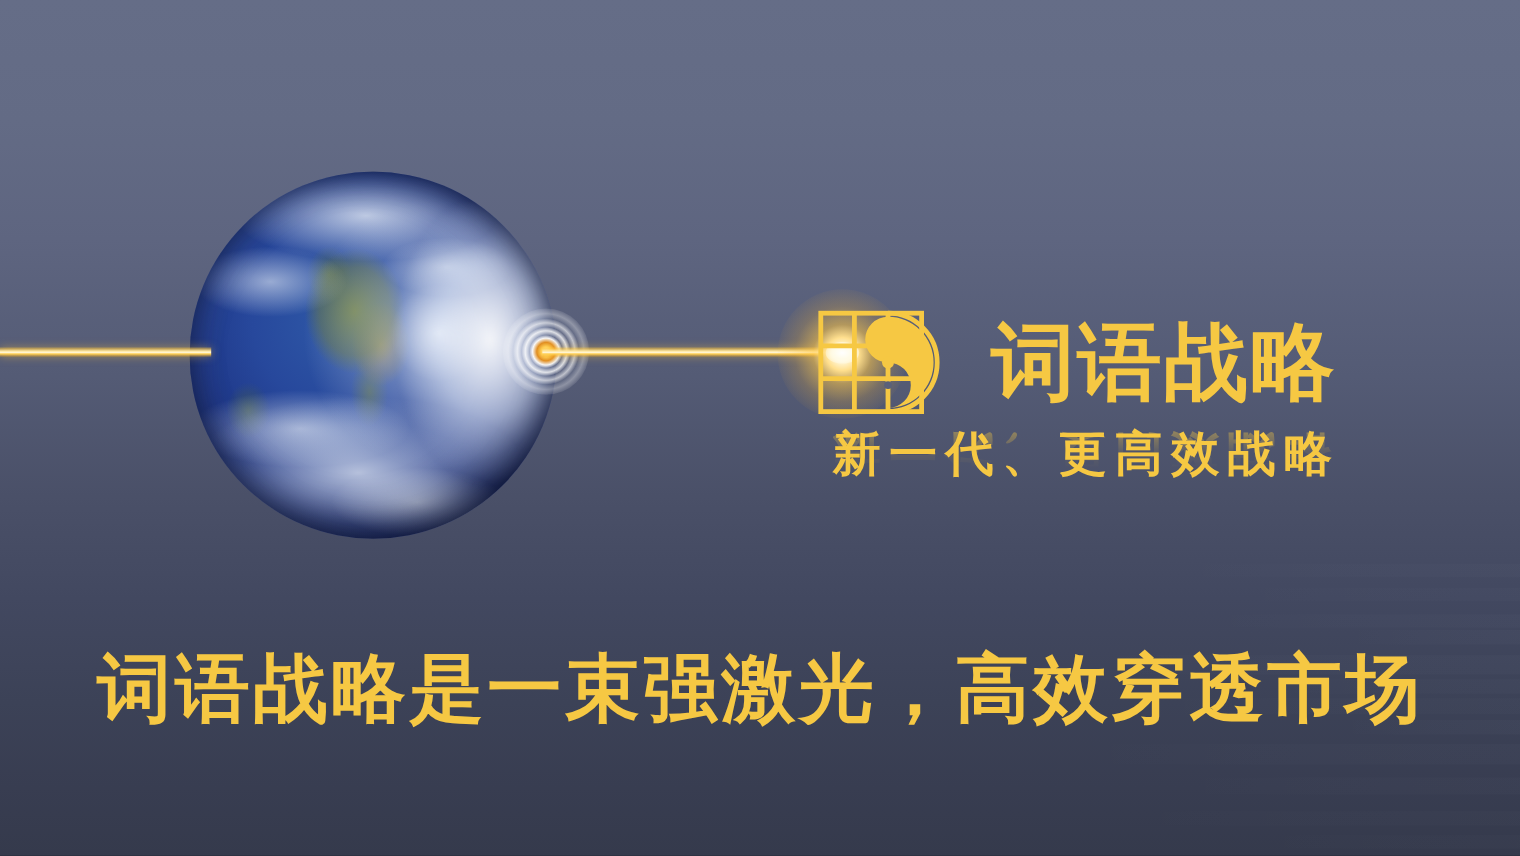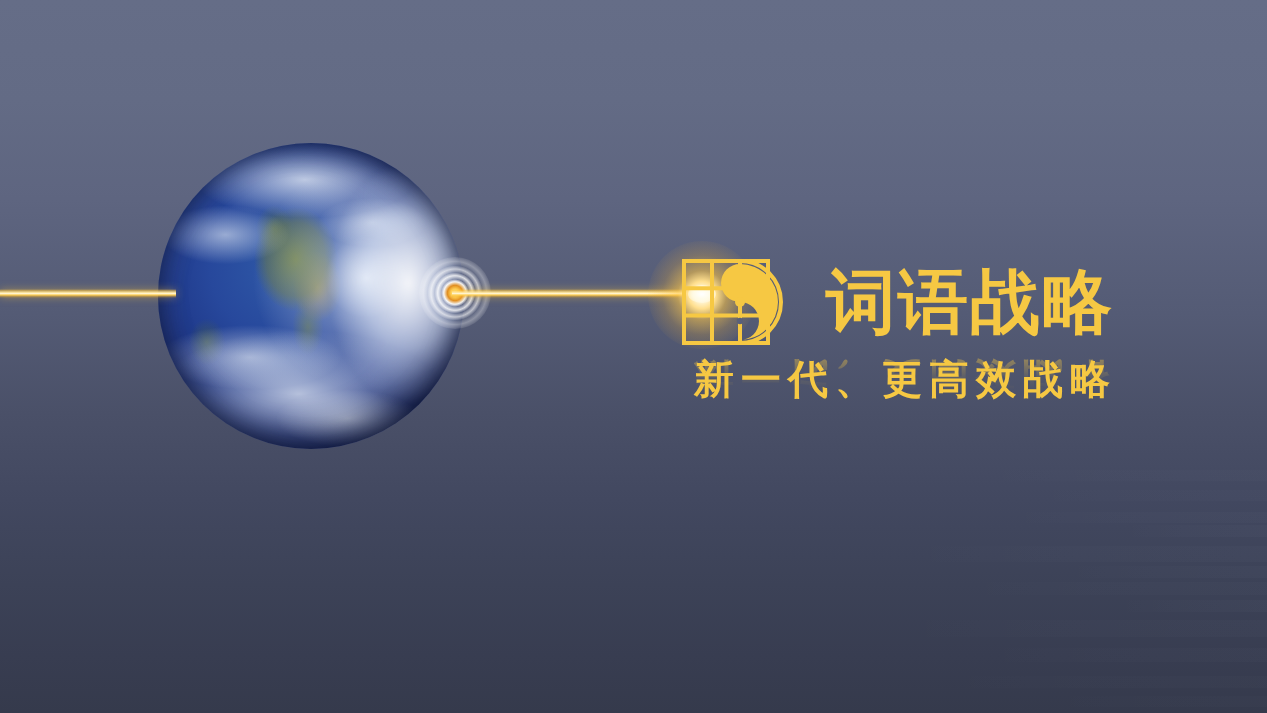--- a/index.html
+++ b/index.html
@@ -276,14 +276,15 @@
           <circle cx="72" cy="50" r="5" fill="#f6c843"></circle>
           <circle cx="72" cy="69" r="3.2" fill="#5a6079"></circle>
         </svg>
       </div>
       <div class="brand-name">词语战略</div>
     </div>
     <div class="brand-tagline">新一代、更高效战略</div>
     <div class="brand-reflection">新一代、更高效战略</div>
   </div>
 
+  <div class="headline">词语战略是一束强激光，高效穿透市场</div>
 
 </div>
 
 </body></html>

